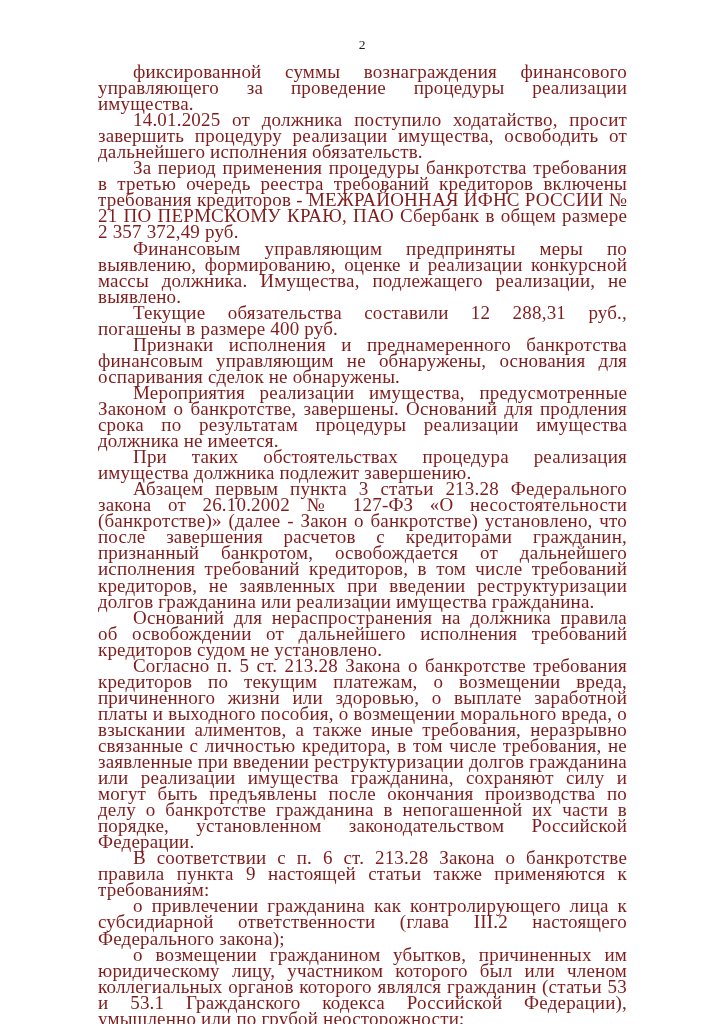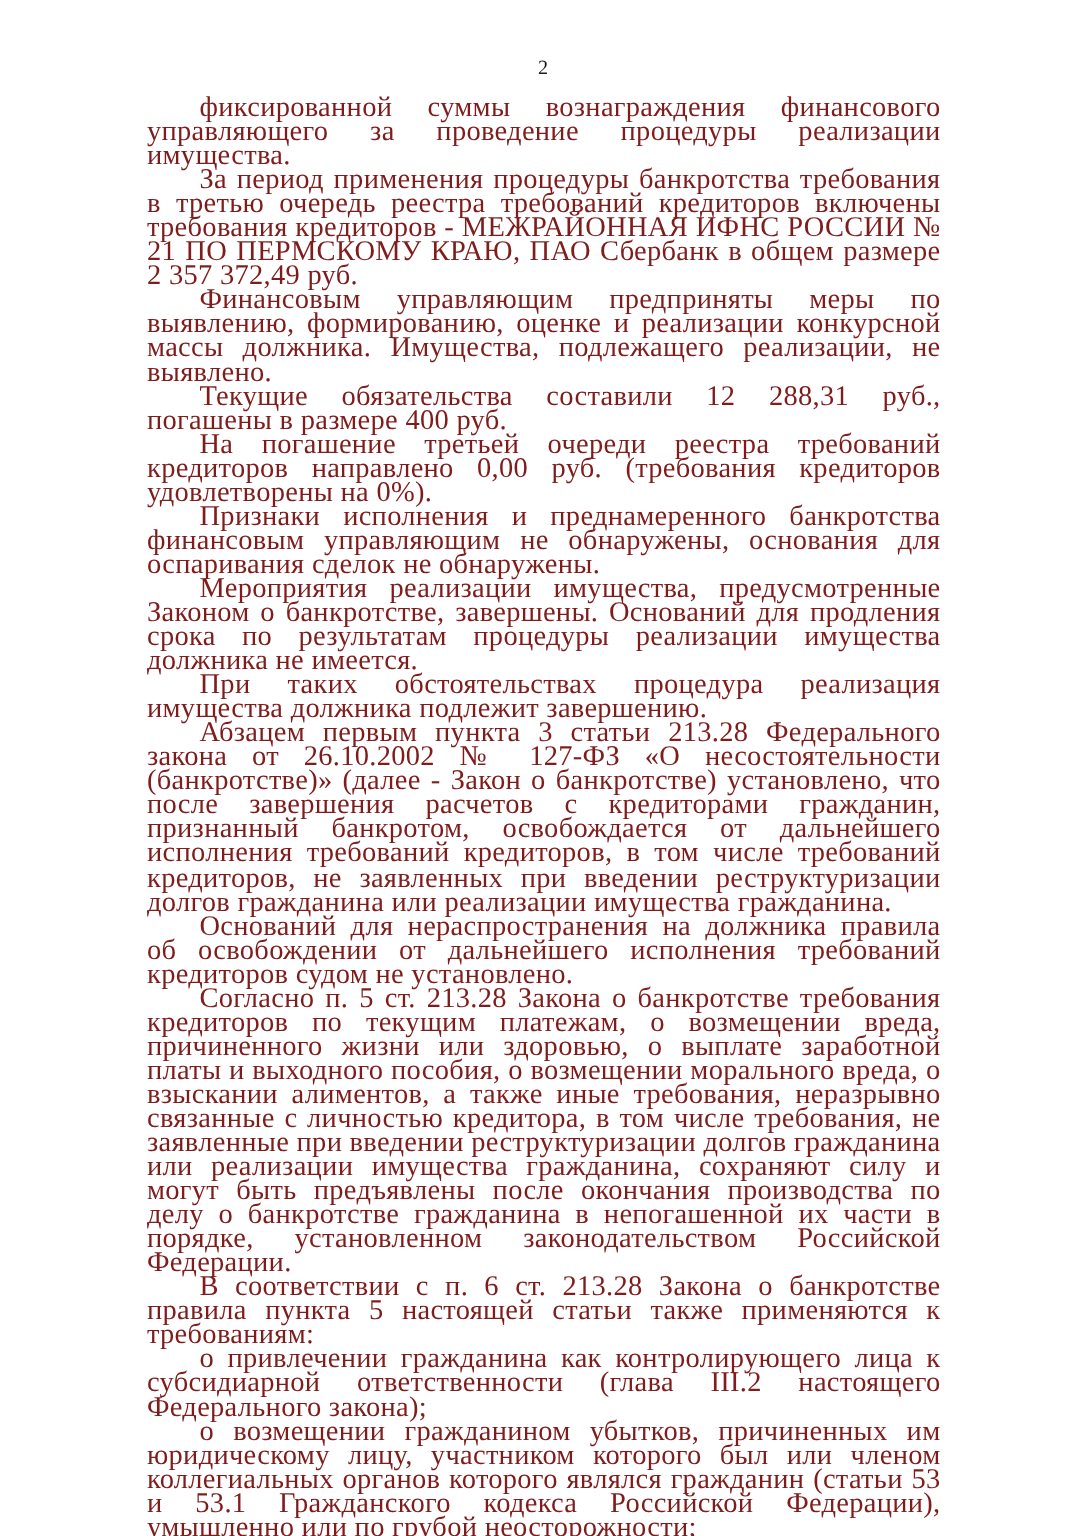--- a/index.html
+++ b/index.html
@@ -55,28 +55,28 @@
 </style>
 </head>
 <body>
 
 <div class="page">
 
   <div class="page-number">2</div>
 
   <div class="body-text" id="body-text">
       <p>фиксированной суммы вознаграждения финансового управляющего за проведение процедуры реализации имущества.</p>
+      <p>14.01.2025 от должника поступило ходатайство, просит завершить процедуру реализации имущества, освободить от дальнейшего исполнения обязательств.</p>
       <p>За период применения процедуры банкротства требования в третью очередь реестра требований кредиторов включены требования кредиторов - МЕЖРАЙОННАЯ ИФНС РОССИИ № 21 ПО ПЕРМСКОМУ КРАЮ, ПАО Сбербанк  в общем размере 2 357 372,49 руб.</p>
       <p>Финансовым управляющим предприняты меры по выявлению, формированию, оценке и реализации конкурсной массы должника. Имущества, подлежащего реализации, не выявлено.</p>
       <p>Текущие обязательства составили 12 288,31 руб., погашены в размере 400 руб.</p>
-      <p>На погашение третьей очереди реестра требований кредиторов направлено 0,00 руб. (требования кредиторов удовлетворены на 0%).</p>
       <p>Признаки исполнения и преднамеренного банкротства финансовым управляющим не обнаружены, основания для оспаривания сделок не обнаружены.</p>
       <p>Мероприятия реализации имущества, предусмотренные Законом о банкротстве, завершены. Оснований для продления срока по результатам процедуры реализации имущества должника не имеется.</p>
       <p>При таких обстоятельствах процедура реализация имущества должника подлежит завершению.</p>
       <p>Абзацем первым пункта 3 статьи 213.28 Федерального закона от 26.10.2002 № 127-ФЗ «О несостоятельности (банкротстве)» (далее - Закон о банкротстве) установлено, что после завершения расчетов с кредиторами гражданин, признанный банкротом, освобождается от дальнейшего исполнения требований кредиторов, в том числе требований кредиторов, не заявленных при введении реструктуризации долгов гражданина или реализации имущества гражданина.</p>
       <p>Оснований для нераспространения на должника правила об освобождении от дальнейшего исполнения требований кредиторов судом не установлено.</p>
       <p>Согласно п. 5 ст. 213.28 Закона о банкротстве требования кредиторов по текущим платежам, о возмещении вреда, причиненного жизни или здоровью, о выплате заработной платы и выходного пособия, о возмещении морального вреда, о взыскании алиментов, а также иные требования, неразрывно связанные с личностью кредитора, в том числе требования, не заявленные при введении реструктуризации долгов гражданина или реализации имущества гражданина, сохраняют силу и могут быть предъявлены после окончания производства по делу о банкротстве гражданина в непогашенной их части в порядке, установленном законодательством Российской Федерации.</p>
-      <p>В соответствии с п. 6 ст. 213.28 Закона о банкротстве правила пункта 5 настоящей статьи также применяются к требованиям:</p>
+      <p>В соответствии с п. 6 ст. 213.28 Закона о банкротстве правила пункта 9 настоящей статьи также применяются к требованиям:</p>
       <p>о привлечении гражданина как контролирующего лица к субсидиарной ответственности (глава III.2 настоящего Федерального закона);</p>
       <p>о возмещении гражданином убытков, причиненных им юридическому лицу, участником которого был или членом коллегиальных органов которого являлся гражданин (статьи 53 и 53.1 Гражданского кодекса Российской Федерации), умышленно или по грубой неосторожности;</p>
     </div>
 
 </div>
 
 </body></html>

